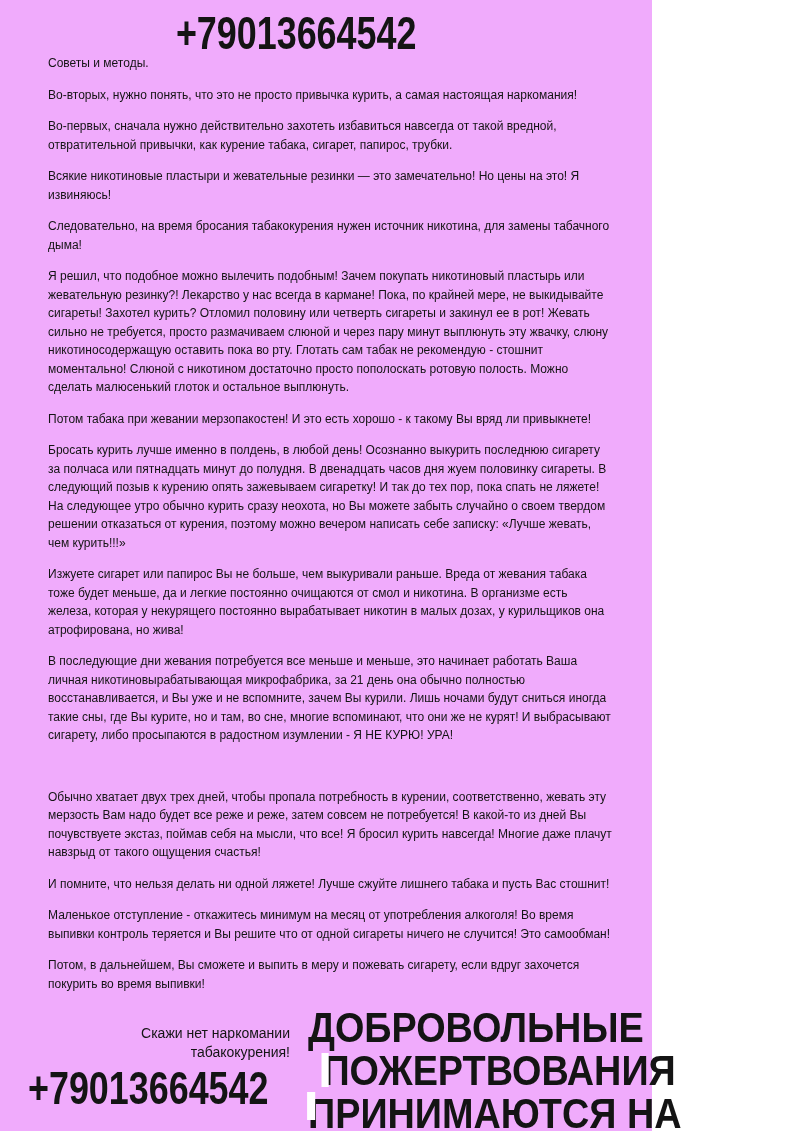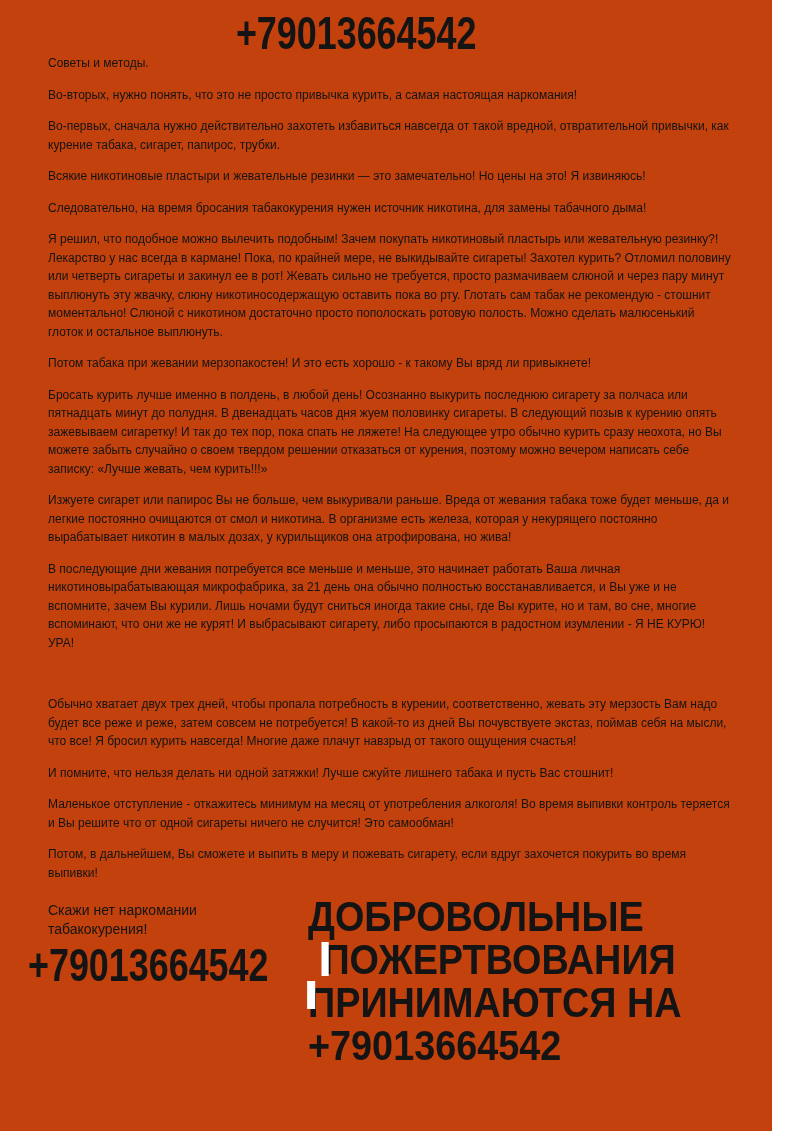--- a/index.html
+++ b/index.html
@@ -2,39 +2,39 @@
 <html><head>
 <meta charset="utf-8">
 <style>
   html, body { margin:0; padding:0; background:#ffffff; }
   body {
     width:800px; height:1131px; overflow:hidden;
     font-family:"Liberation Sans", sans-serif;
     color:#141414;
     -webkit-font-smoothing:antialiased;
   }
-  .page { position:relative; width:772px; height:1131px; background:#c2410c; }
+  .page { position:relative; width:652px; height:1131px; background:#f0abfc; }
 
   
   .top-phone-wrap { text-align:center; padding-top:10px; height:46px; }
   .top-phone {
     display:inline-block; font-weight:bold; font-size:46px; line-height:46px;
     white-space:nowrap; transform:translateX(-30px) scaleX(0.78);
   }
 
   
   .content { margin:-2px 40px 0 48px; font-size:12px; line-height:18.5px; }
   .content p { margin:0 0 13px 0; }
   .doc-title { margin-bottom:13px; }
   .blank-gap { height:30px; }
 
   
   .footer { display:flex; align-items:flex-start; padding-left:28px; }
   .footer-left { width:262px; flex:none; }
-  .footer-slogan { font-size:14px; line-height:18.5px; margin:6px 0 4px 20px; }
+  .footer-slogan { font-size:14px; line-height:18.5px; margin:18px 0 4px 20px;text-align:right; }
   .footer-phone {
     font-weight:bold; font-size:46px; line-height:46px; white-space:nowrap;
     transform:scaleX(0.78); transform-origin:left center; margin-top:4px;
   }
   .donation-block { margin-left:18px; font-weight:bold; font-size:42px; line-height:43px; }
   .donation-line {
     position:relative; white-space:nowrap;
     transform:scaleX(0.9); transform-origin:left center;
   }
   .donation-line.indent { padding-left:16px; }
@@ -57,21 +57,21 @@
     <p>Во-первых, сначала нужно действительно захотеть избавиться навсегда от такой вредной, отвратительной привычки, как курение табака, сигарет, папирос, трубки.</p>
     <p>Всякие никотиновые пластыри и жевательные резинки — это замечательно! Но цены на это! Я извиняюсь!</p>
     <p>Следовательно, на время бросания табакокурения нужен источник никотина, для замены табачного дыма!</p>
     <p>Я решил, что подобное можно вылечить подобным! Зачем покупать никотиновый пластырь или жевательную резинку?! Лекарство у нас всегда в кармане! Пока, по крайней мере, не выкидывайте сигареты! Захотел курить? Отломил половину или четверть сигареты и закинул ее в рот! Жевать сильно не требуется, просто размачиваем слюной и через пару минут выплюнуть эту жвачку, слюну никотиносодержащую оставить пока во рту. Глотать сам табак не рекомендую - стошнит моментально! Слюной с никотином достаточно просто пополоскать ротовую полость. Можно сделать малюсенький глоток и остальное выплюнуть.</p>
     <p>Потом табака при жевании мерзопакостен! И это есть хорошо - к такому Вы вряд ли привыкнете!</p>
     <p>Бросать курить лучше именно в полдень, в любой день! Осознанно выкурить последнюю сигарету за полчаса или пятнадцать минут до полудня. В двенадцать часов дня жуем половинку сигареты. В следующий позыв к курению опять зажевываем сигаретку! И так до тех пор, пока спать не ляжете! На следующее утро обычно курить сразу неохота, но Вы можете забыть случайно о своем твердом решении отказаться от курения, поэтому можно вечером написать себе записку: «Лучше жевать, чем курить!!!»</p>
     <p>Изжуете сигарет или папирос Вы не больше, чем выкуривали раньше. Вреда от жевания табака тоже будет меньше, да и легкие постоянно очищаются от смол и никотина. В организме есть железа, которая у некурящего постоянно вырабатывает никотин в малых дозах, у курильщиков она атрофирована, но жива!</p>
     <p>В последующие дни жевания потребуется все меньше и меньше, это начинает работать Ваша личная никотиновырабатывающая микрофабрика, за 21 день она обычно полностью восстанавливается, и Вы уже и не вспомните, зачем Вы курили. Лишь ночами будут сниться иногда такие сны, где Вы курите, но и там, во сне, многие вспоминают, что они же не курят! И выбрасывают сигарету, либо просыпаются в радостном изумлении - Я НЕ КУРЮ! УРА!</p>
     <div class="blank-gap"></div>
     <p>Обычно хватает двух трех дней, чтобы пропала потребность в курении, соответственно, жевать эту мерзость Вам надо будет все реже и реже, затем совсем не потребуется! В какой-то из дней Вы почувствуете экстаз, поймав себя на мысли, что все! Я бросил курить навсегда! Многие даже плачут навзрыд от такого ощущения счастья!</p>
-    <p>И помните, что нельзя делать ни одной затяжки! Лучше сжуйте лишнего табака и пусть Вас стошнит!</p>
+    <p>И помните, что нельзя делать ни одной ляжете! Лучше сжуйте лишнего табака и пусть Вас стошнит!</p>
     <p>Маленькое отступление - откажитесь минимум на месяц от употребления алкоголя! Во время выпивки контроль теряется и Вы решите что от одной сигареты ничего не случится! Это самообман!</p>
     <p>Потом, в дальнейшем, Вы сможете и выпить в меру и пожевать сигарету, если вдруг захочется покурить во время выпивки!</p>
   </div>
 
   <div class="footer">
     <div class="footer-left">
       <div class="footer-slogan">Скажи нет наркомании табакокурения!</div>
       <div class="footer-phone">+79013664542</div>
     </div>
     <div class="donation-block">

